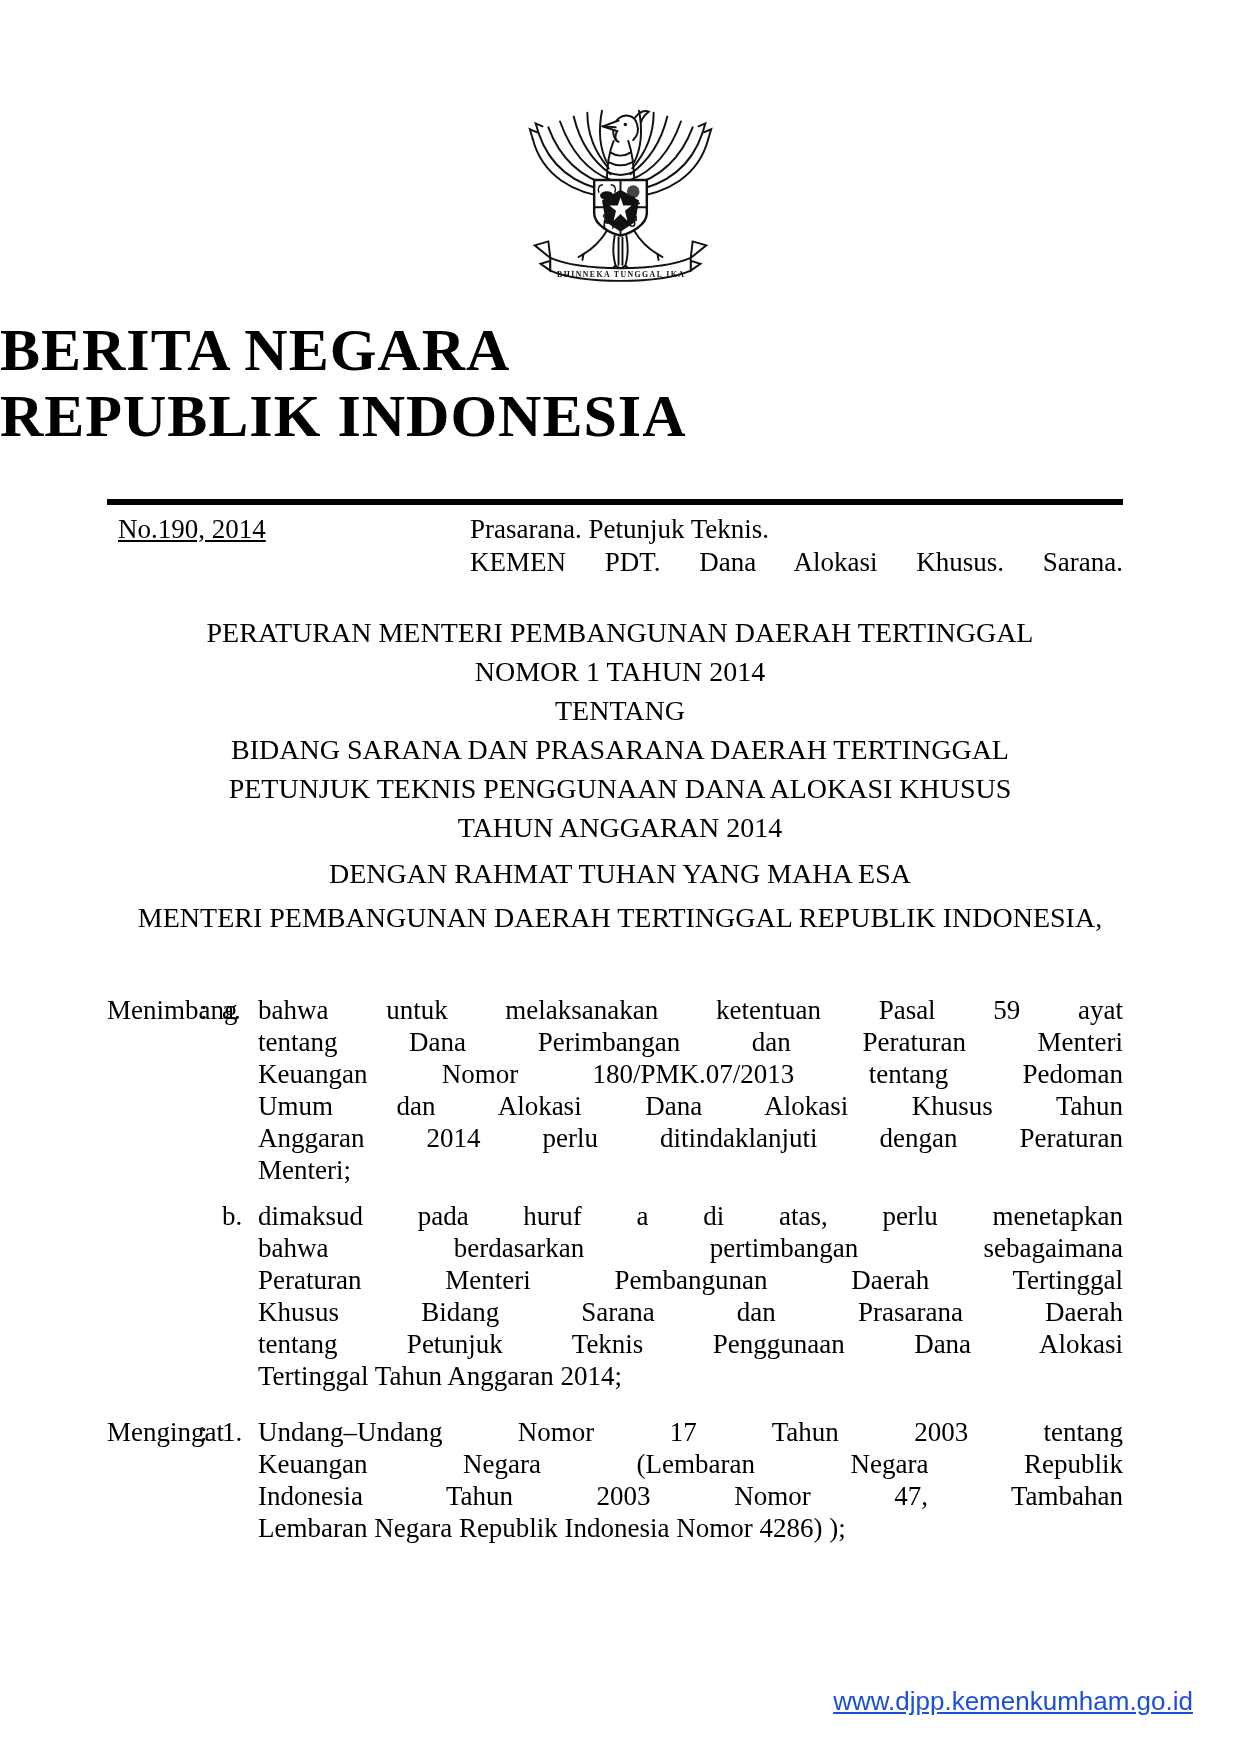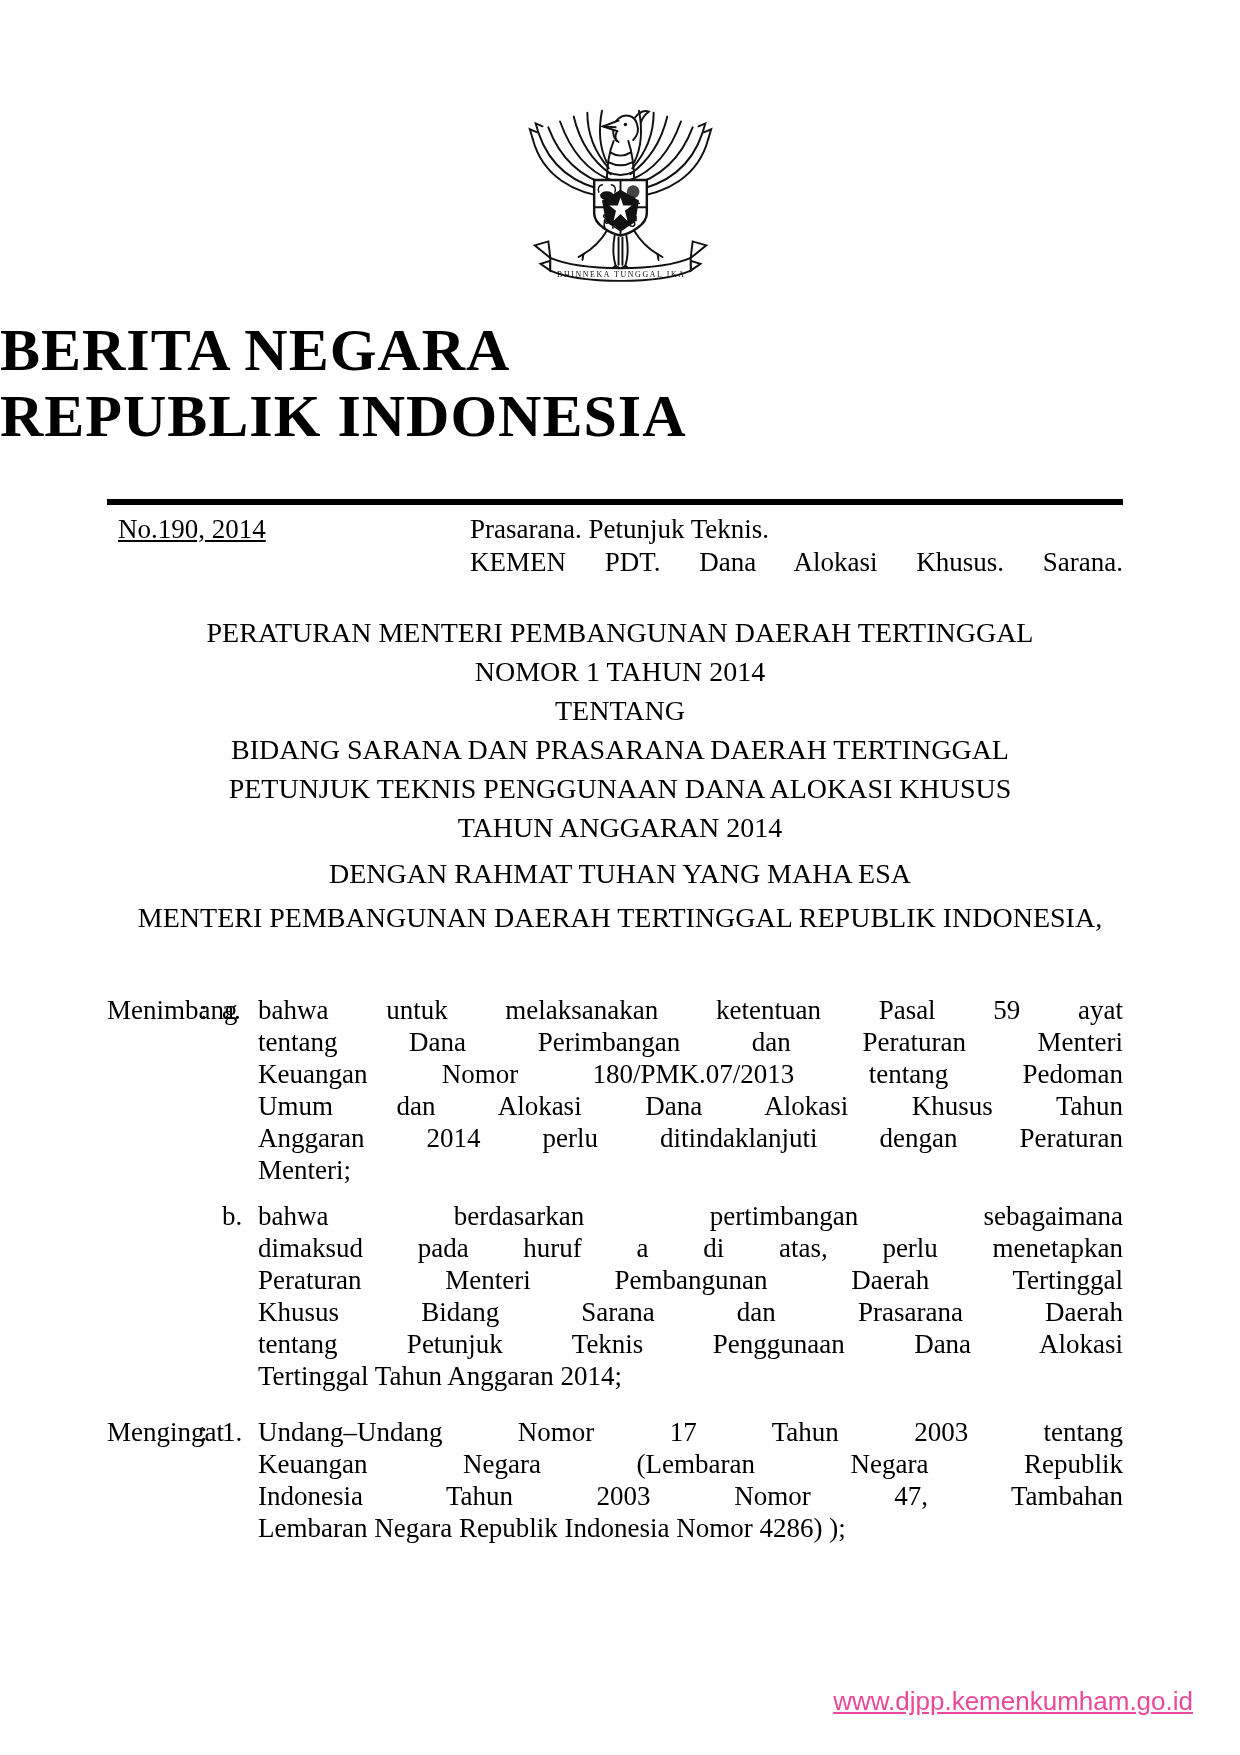--- a/index.html
+++ b/index.html
@@ -2,21 +2,21 @@
 <html><head>
 <meta charset="utf-8">
 <style>
   html,body { margin:0; padding:0; background:#ffffff; }
   .page {
     position:relative; width:1240px; height:1755px; margin:0 auto;
     background:#ffffff; color:#000;
     font-family:"Liberation Serif","DejaVu Serif",serif;
     overflow:hidden;
   }
-  .emblem { padding-top:98px; }
+  .emblem { padding-top:98px;font-weight:bold; }
   .emblem svg { display:block; margin:0 auto; }
 
   .title {
     margin-top:18px; text-align:left; font-weight:700;
     font-size:60px; line-height:66px; letter-spacing:1px; white-space:nowrap;
   }
 
   .rule { margin:50px 117px 0 107px; height:6px; background:#000; }
 
   .mast {
@@ -202,22 +202,22 @@
               <div class="jline">tentang Dana Perimbangan dan Peraturan Menteri</div>
               <div class="jline">Keuangan Nomor 180/PMK.07/2013 tentang Pedoman</div>
               <div class="jline">Umum dan Alokasi Dana Alokasi Khusus Tahun</div>
               <div class="jline">Anggaran 2014 perlu ditindaklanjuti dengan Peraturan</div>
               <div class="jline last">Menteri;</div>
             </div>
         </div>
         <div class="citem">
           <div class="cmark">b.</div>
           <div class="cbody">
+              <div class="jline">dimaksud pada huruf a di atas, perlu menetapkan</div>
               <div class="jline">bahwa berdasarkan pertimbangan sebagaimana</div>
-              <div class="jline">dimaksud pada huruf a di atas, perlu menetapkan</div>
               <div class="jline">Peraturan Menteri Pembangunan Daerah Tertinggal</div>
               <div class="jline">Khusus Bidang Sarana dan Prasarana Daerah</div>
               <div class="jline">tentang Petunjuk Teknis Penggunaan Dana Alokasi</div>
               <div class="jline last">Tertinggal Tahun Anggaran 2014;</div>
             </div>
         </div>
       </div>
     </div>
 
     <div class="clause">
@@ -231,15 +231,15 @@
               <div class="jline">Keuangan Negara (Lembaran Negara Republik</div>
               <div class="jline">Indonesia Tahun 2003 Nomor 47, Tambahan</div>
               <div class="jline last">Lembaran Negara Republik Indonesia Nomor 4286) );</div>
             </div>
         </div>
       </div>
     </div>
 
   </div>
 
-  <a class="footer-link" style="color: #ec4899;">www.djpp.kemenkumham.go.id</a>
+  <a class="footer-link" style="color: #1d4ed8;">www.djpp.kemenkumham.go.id</a>
 
 </div>
 
 </body></html>

